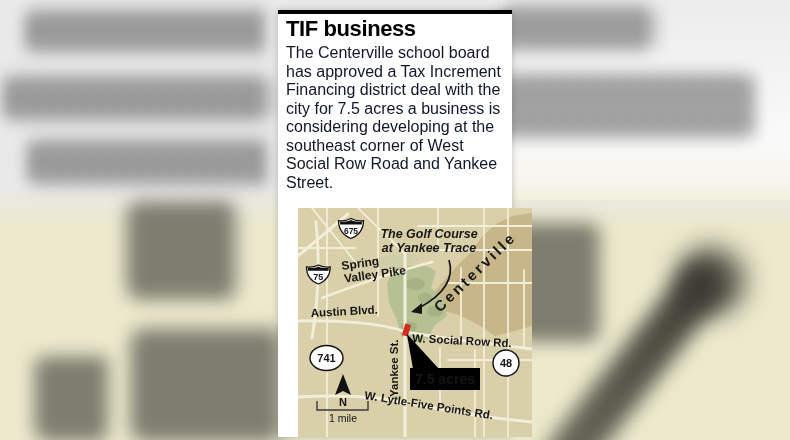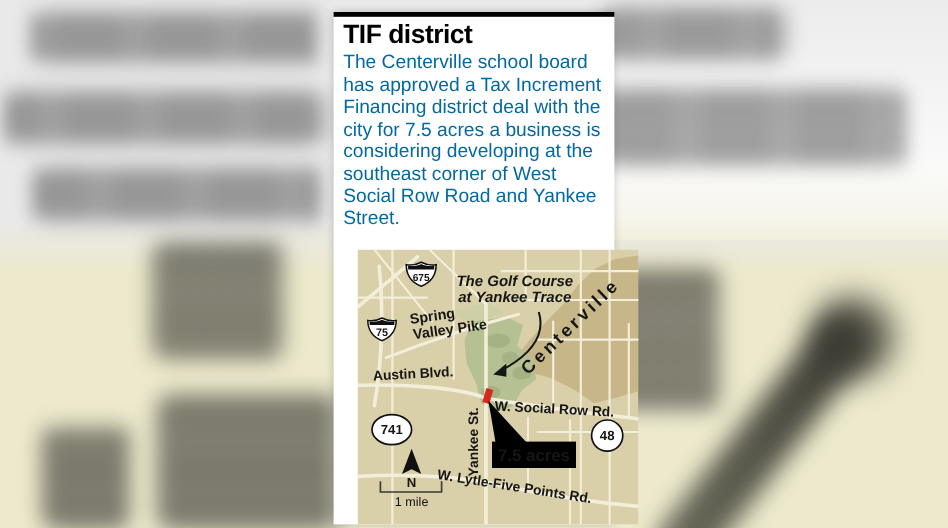--- a/index.html
+++ b/index.html
@@ -39,21 +39,21 @@
   
   .card{
     position:absolute;left:278px;top:10px;width:234px;height:427px;
     background:#ffffff;display:flex;flex-direction:column;
     box-shadow:0 0 7px rgba(0,0,0,.22);
   }
   .card-topbar{height:4px;background:#000;flex:0 0 auto;}
   .card-text{flex:1 1 auto;padding:2px 8px 0 8px;overflow:hidden;}
   .card-title{margin:1px 0 3px 0;font-size:22px;line-height:24px;
     font-weight:bold;letter-spacing:-.4px;color:#000;}
-  .card-body{margin:0;font-size:16px;line-height:18.5px;color:#0369a1;}
+  .card-body{margin:0;font-size:16px;line-height:18.5px;color:#0f172a;}
   .map-wrap{flex:0 0 auto;height:229px;padding-left:20px;}
   svg text{fill:#161616;}
 </style>
 </head>
 <body>
 
 <div class="stage">
 
   <div class="bg bg-paper-right"></div>
   <div class="bg bg-beige"></div>
@@ -65,21 +65,21 @@
   <div class="bg grid bg-b1"></div>
   <div class="bg grid bg-b2"></div>
   <div class="bg grid bg-b3"></div>
   <div class="bg grid bg-b4"></div>
   <div class="bg bg-streak"></div>
   <div class="bg bg-knob"></div>
 
   <div class="card">
     <div class="card-topbar"></div>
     <div class="card-text">
-      <h1 class="card-title">TIF district</h1>
+      <h1 class="card-title">TIF business</h1>
       <p class="card-body">The Centerville school board has approved a Tax Increment Financing district deal with the city for 7.5 acres a business is considering developing at the southeast corner of West Social Row Road and Yankee Street.</p>
     </div>
 
     <div class="map-wrap">
       <svg width="234" height="229" viewBox="0 0 234 229" xmlns="http://www.w3.org/2000/svg">
 
         <rect x="0" y="0" width="234" height="229" fill="#d9cfa8"></rect>
 
         <polygon points="126,98 142,77 158,59 172,45 184,29 198,16 214,8 234,5 234,118 213,124 197,128 181,117 161,107 143,102" fill="#c7b687"></polygon>
 

